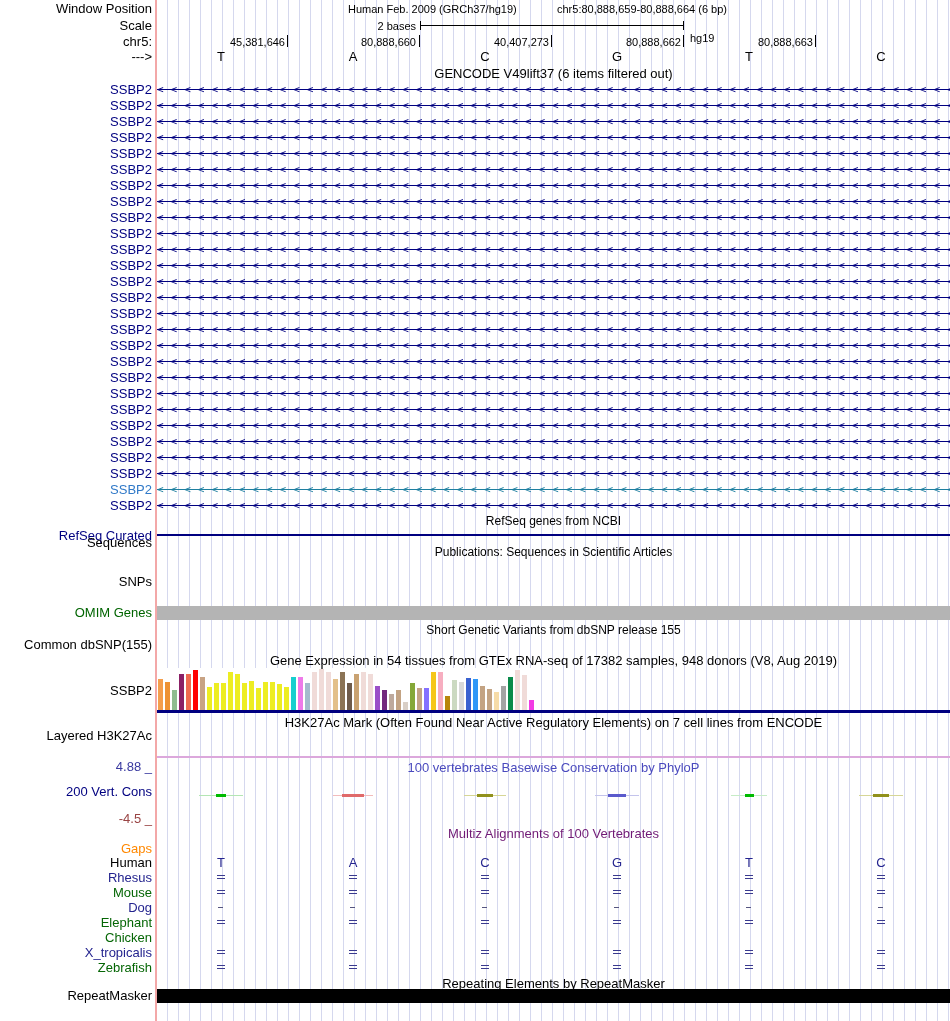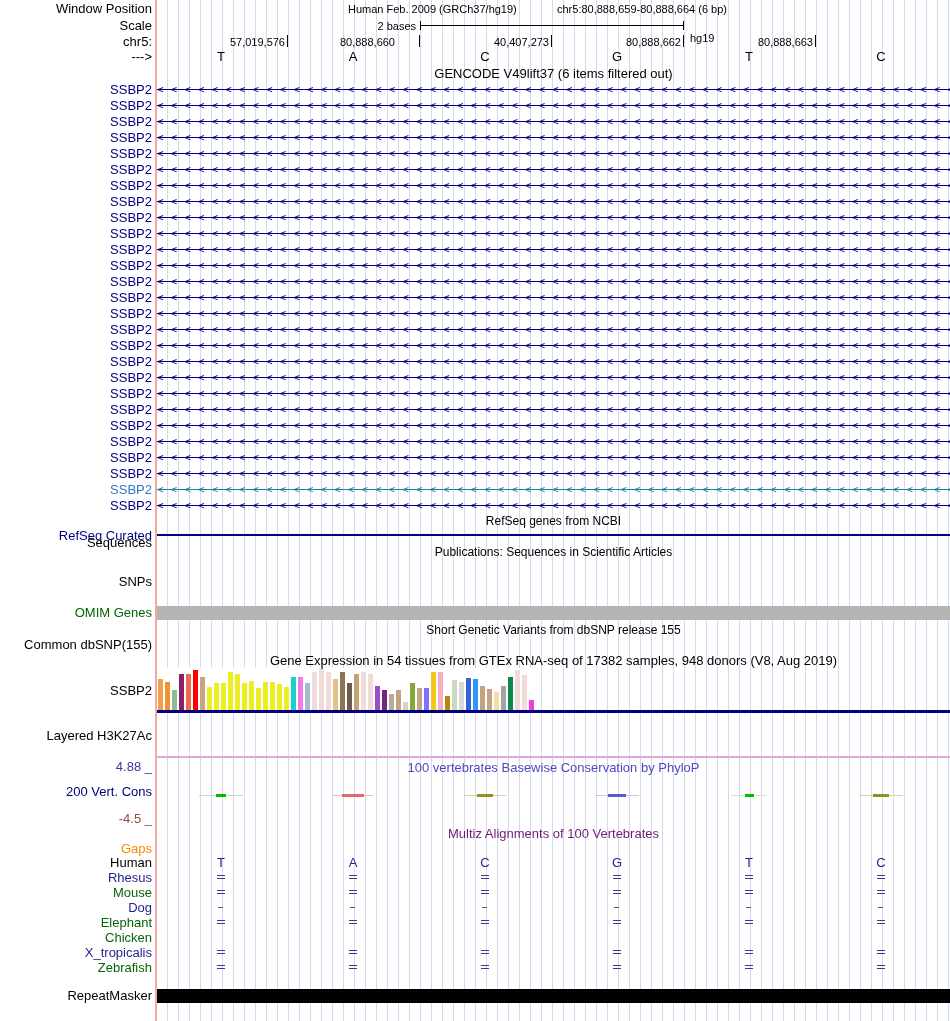--- a/index.html
+++ b/index.html
@@ -38,23 +38,23 @@
 
   <div class="lbl black" style="top:19px">Scale</div>
   <div class="hdrtxt" style="right:534px;top:19px;position:absolute">2 bases</div>
   <div style="position:absolute;left:420px;top:25px;width:264px;height:1px;background:#000"></div>
   <div style="position:absolute;left:420px;top:21px;width:1px;height:9px;background:#000"></div>
   <div style="position:absolute;left:683px;top:21px;width:1px;height:9px;background:#000"></div>
   <div class="hdrtxt" style="left:690px;top:31px">hg19</div>
 
   <div class="lbl black" style="top:35px">chr5:</div>
   <div id="coords">
-      <div class="hdrtxt" style="right:665px;top:35px">57,019,576</div>
+      <div class="hdrtxt" style="right:665px;top:35px">45,381,646</div>
       <div class="tickmark" style="left:287px;top:35px;height:12px"></div>
-      <div class="hdrtxt" style="right:555px;top:35px">80,888,660</div>
+      <div class="hdrtxt" style="right:534px;top:35px">80,888,660</div>
       <div class="tickmark" style="left:419px;top:35px;height:12px"></div>
       <div class="hdrtxt" style="right:401px;top:35px">40,407,273</div>
       <div class="tickmark" style="left:551px;top:35px;height:12px"></div>
       <div class="hdrtxt" style="right:269px;top:35px">80,888,662</div>
       <div class="tickmark" style="left:683px;top:35px;height:12px"></div>
       <div class="hdrtxt" style="right:137px;top:35px">80,888,663</div>
       <div class="tickmark" style="left:815px;top:35px;height:12px"></div>
     </div>
 
   <div class="lbl black" style="top:50px">---&gt;</div>
@@ -193,20 +193,21 @@
       <div class="gbar" style="left:330px;height:21px;background:#c3a383"></div>
       <div class="gbar" style="left:337px;height:18px;background:#f7dca8"></div>
       <div class="gbar" style="left:344px;height:24px;background:#a3a3a3"></div>
       <div class="gbar" style="left:351px;height:33px;background:#0a8a4a"></div>
       <div class="gbar" style="left:358px;height:40px;background:#f0dbd8"></div>
       <div class="gbar" style="left:365px;height:35px;background:#f0dbd8"></div>
       <div class="gbar" style="left:372px;height:10px;background:#f23be4"></div>
     </div>
   <div class="hline" style="top:710px;height:3px;background:#000080"></div>
 
+  <div class="ctitle black" style="top:716px">H3K27Ac Mark (Often Found Near Active Regulatory Elements) on 7 cell lines from ENCODE</div>
   <div class="lbl black" style="top:729px">Layered H3K27Ac</div>
   <div class="hline" style="top:756px;height:2px;background:#dca8dc"></div>
 
   <div class="lbl" style="top:760px;color:#3a3aa0">4.88 _</div>
   <div class="ctitle" style="top:761px;color:#4a4abe">100 vertebrates Basewise Conservation by PhyloP</div>
   <div class="lbl navy" style="top:785px">200 Vert. Cons</div>
   <div id="consmarks">
       <div class="almark" style="left:199px;top:795px;width:44px;height:1px;background:#b4e6b4"></div>
       <div class="almark" style="left:216px;top:794px;width:10px;height:3px;background:#00bb00"></div>
       <div class="almark" style="left:333px;top:795px;width:40px;height:1px;background:#f2bcbc"></div>
@@ -302,15 +303,16 @@
       <div class="almark" style="left:481px;top:965px;width:8px;height:1px;background:#3a3a8f"></div>
       <div class="almark" style="left:481px;top:968px;width:8px;height:1px;background:#3a3a8f"></div>
       <div class="almark" style="left:613px;top:965px;width:8px;height:1px;background:#3a3a8f"></div>
       <div class="almark" style="left:613px;top:968px;width:8px;height:1px;background:#3a3a8f"></div>
       <div class="almark" style="left:745px;top:965px;width:8px;height:1px;background:#3a3a8f"></div>
       <div class="almark" style="left:745px;top:968px;width:8px;height:1px;background:#3a3a8f"></div>
       <div class="almark" style="left:877px;top:965px;width:8px;height:1px;background:#3a3a8f"></div>
       <div class="almark" style="left:877px;top:968px;width:8px;height:1px;background:#3a3a8f"></div>
     </div>
 
+  <div class="ctitle black" style="top:977px">Repeating Elements by RepeatMasker</div>
   <div class="lbl black" style="top:989px">RepeatMasker</div>
   <div class="hline" style="top:989px;height:14px;background:#000"></div>
 </div>
 
 </body></html>

